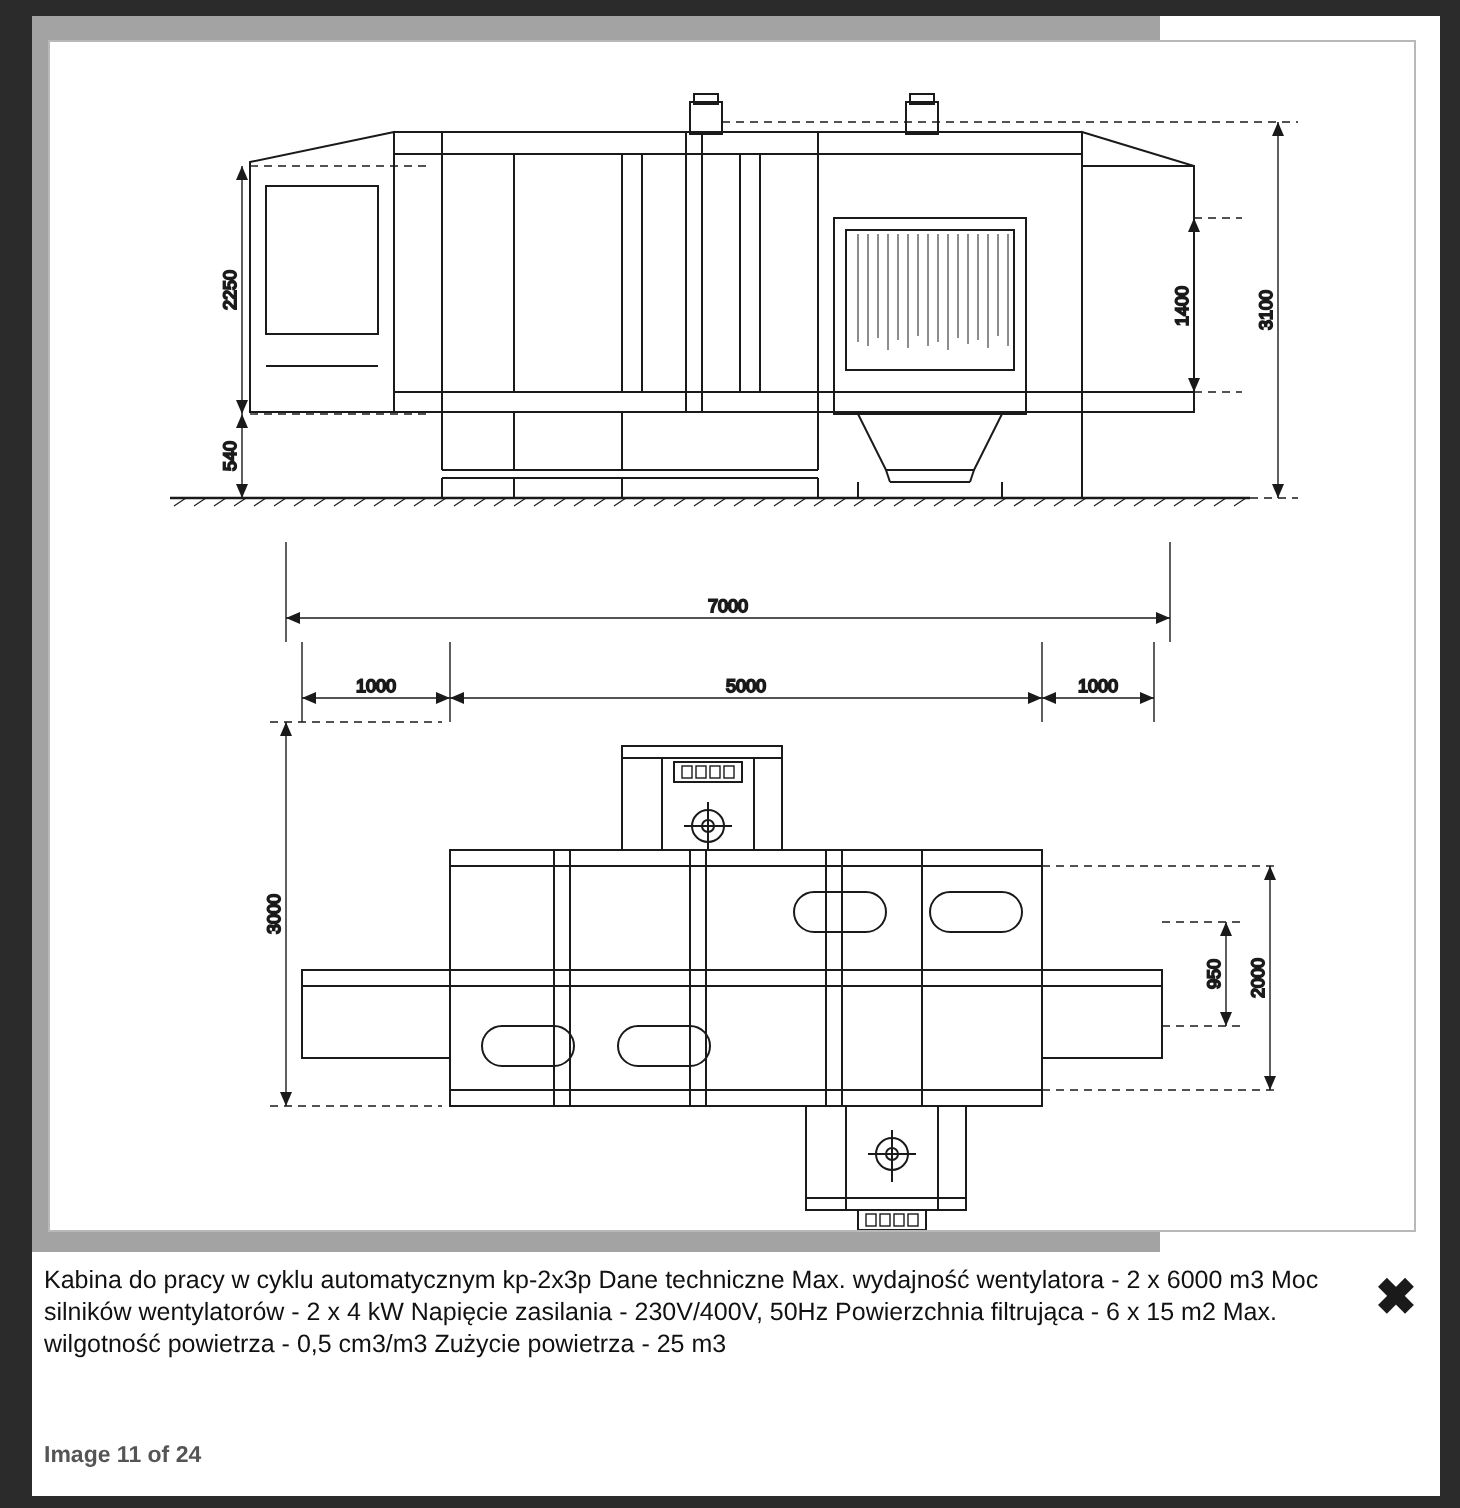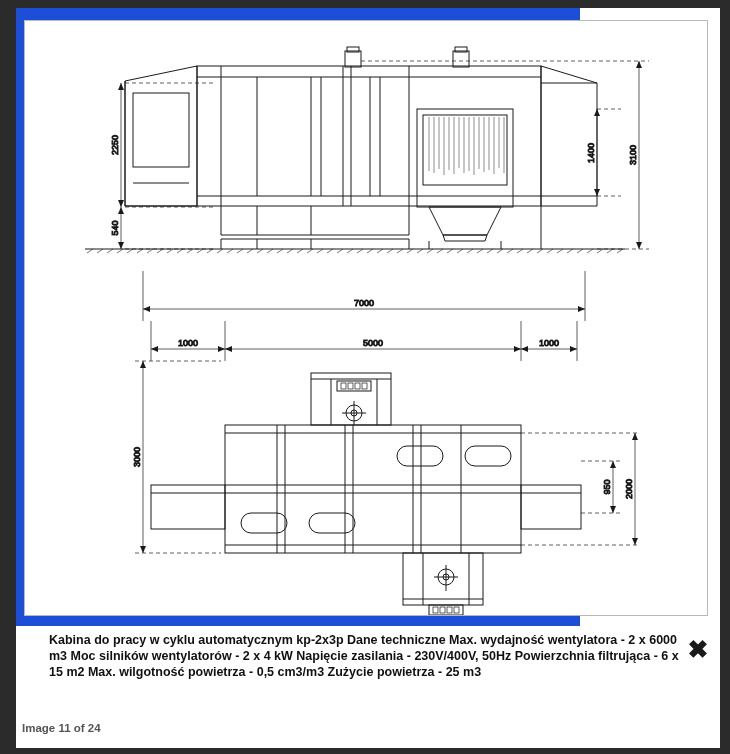--- a/index.html
+++ b/index.html
@@ -46,21 +46,21 @@
     width: 730px;
     height: 6px;
     background: #2b2b2b;
   }
   #image-frame {
     position: absolute;
     left: 16px;
     top: 8px;
     width: 564px;
     height: 618px;
-    background: #1d4ed8;
+    background: #a3a3a3;
     box-sizing: border-box;
     padding-left: 32px;
   }
   #image-inner {
     position: absolute;
     left: 8px;
     top: 12px;
     width: 684px;
     height: 596px;
     border: 1px solid #b9b9b9;
@@ -70,24 +70,23 @@
   }
   svg.dwg {
     display: block;
   }
   #caption {
     position: absolute;
     left: 22px;
     top: 632px;
     width: 640px;
     font-size: 12.5px;
-    font-weight: bold;
+    font-weight: normal;
     color: #111111;
     line-height: 16.2px;
-    margin-left: 27px;
   }
   #counter {
     position: absolute;
     left: 22px;
     top: 722px;
     font-size: 11.5px;
     font-weight: bold;
     color: #555555;
   }
   #close-btn {

